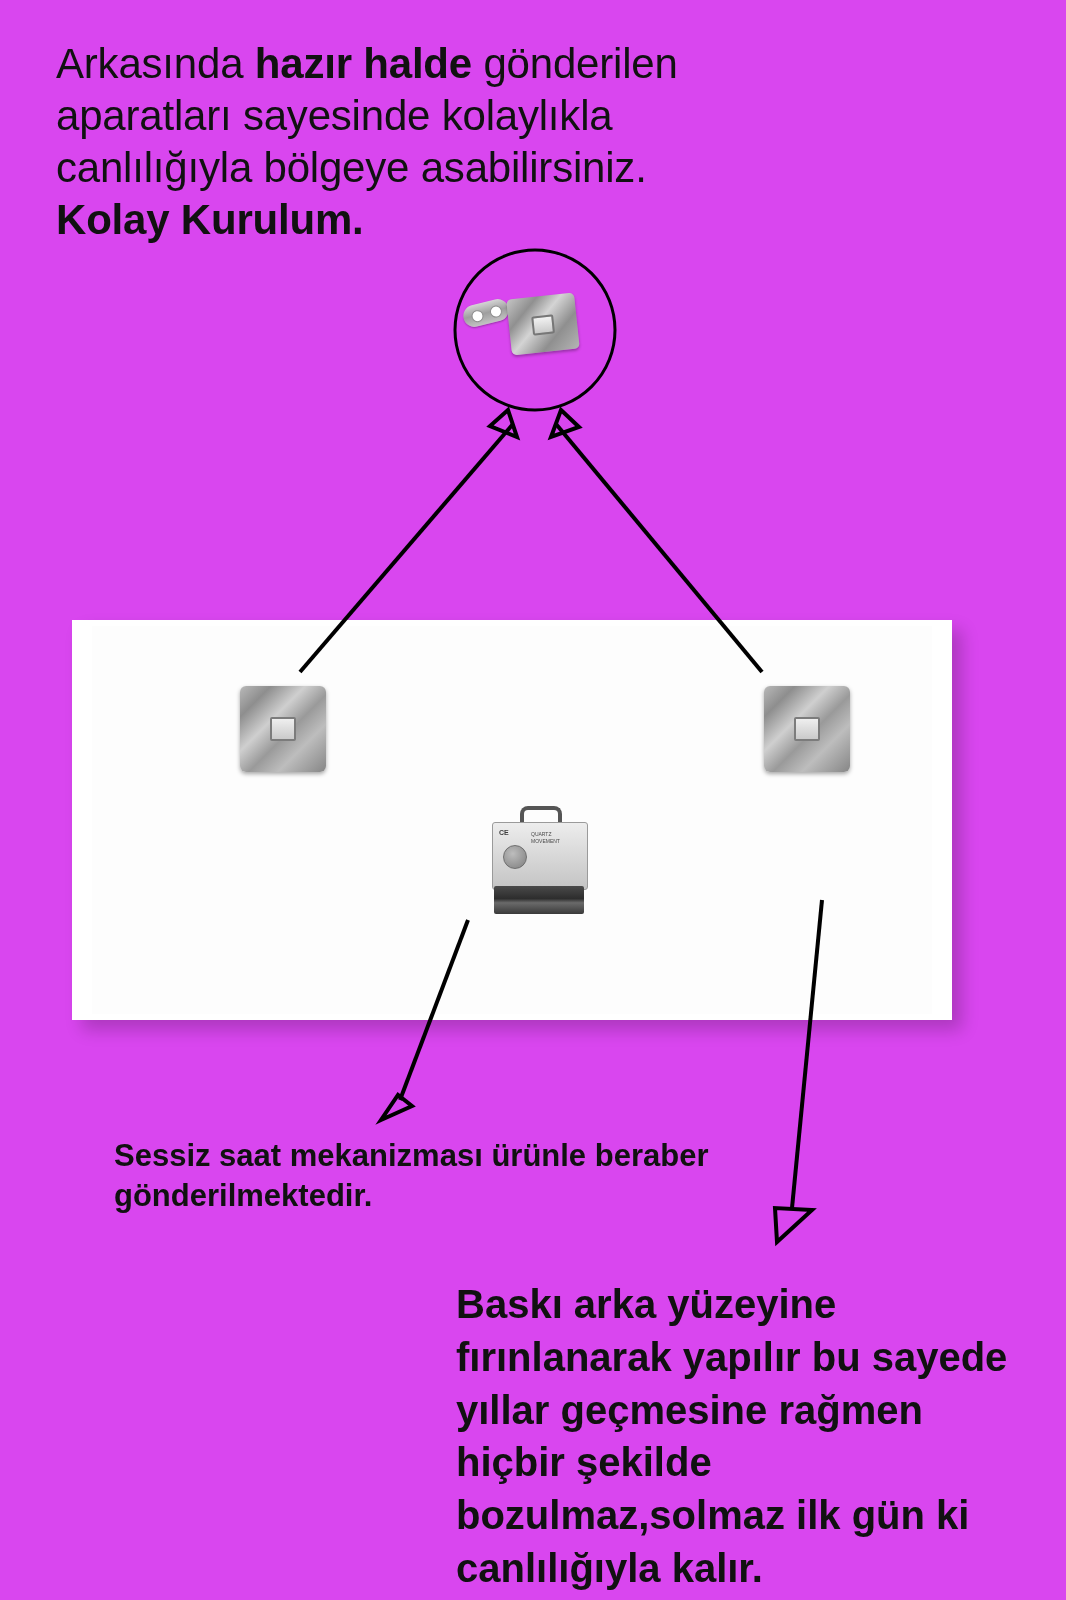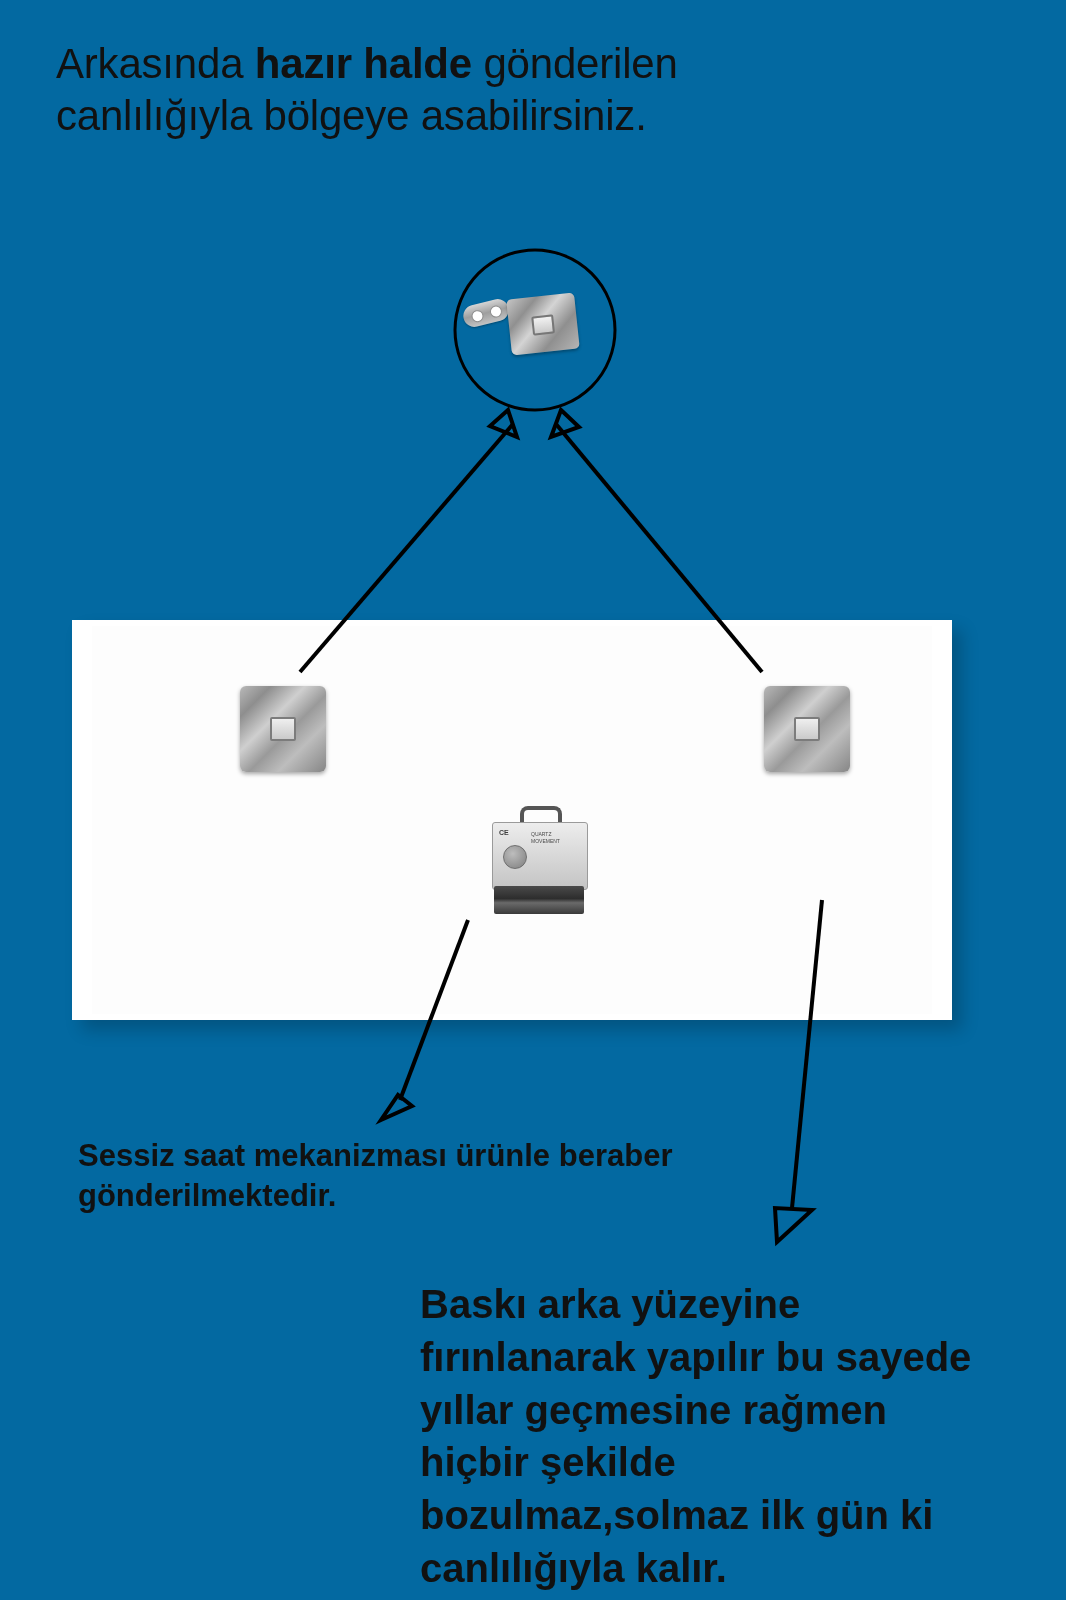--- a/index.html
+++ b/index.html
@@ -10,21 +10,21 @@
   }
   body {
     font-family: "Liberation Sans", sans-serif;
     color: #000000;
   }
   .page {
     position: relative;
     width: 1066px;
     height: 1600px;
     overflow: hidden;
-    background: #0369a1;
+    background: #d946ef;
   }
 
   
   .headline {
     position: absolute;
     left: 56px;
     top: 38px;
     width: 800px;
     font-size: 42px;
     line-height: 1.24;
@@ -225,20 +225,21 @@
     border-radius: 50%;
     background: #ffffff;
     border: 1px solid #8e8e8e;
   }
 
   
   .caption {
     position: absolute;
     font-weight: 700;
     color: #111111;
+    margin-left: 36px;
   }
   .caption-mechanism {
     left: 78px;
     top: 1136px;
     width: 600px;
     font-size: 31px;
     line-height: 1.28;
   }
   .caption-print {
     left: 420px;
@@ -248,21 +249,23 @@
     line-height: 1.32;
   }
 </style>
 </head>
 <body>
 
 <div class="page">
 
   <div class="headline">
     <div><span>Arkasında </span><span class="b">hazır halde</span><span> gönderilen</span></div>
+    <div>aparatları sayesinde kolaylıkla</div>
     <div>canlılığıyla bölgeye asabilirsiniz.</div>
+    <div class="line-last">Kolay Kurulum.</div>
   </div>
 
   <div class="board">
     <div class="board-inner">
 
       <div class="plate plate-left"></div>
       <div class="plate plate-right"></div>
 
       <div class="mech">
         <div class="mech-loop"></div>

